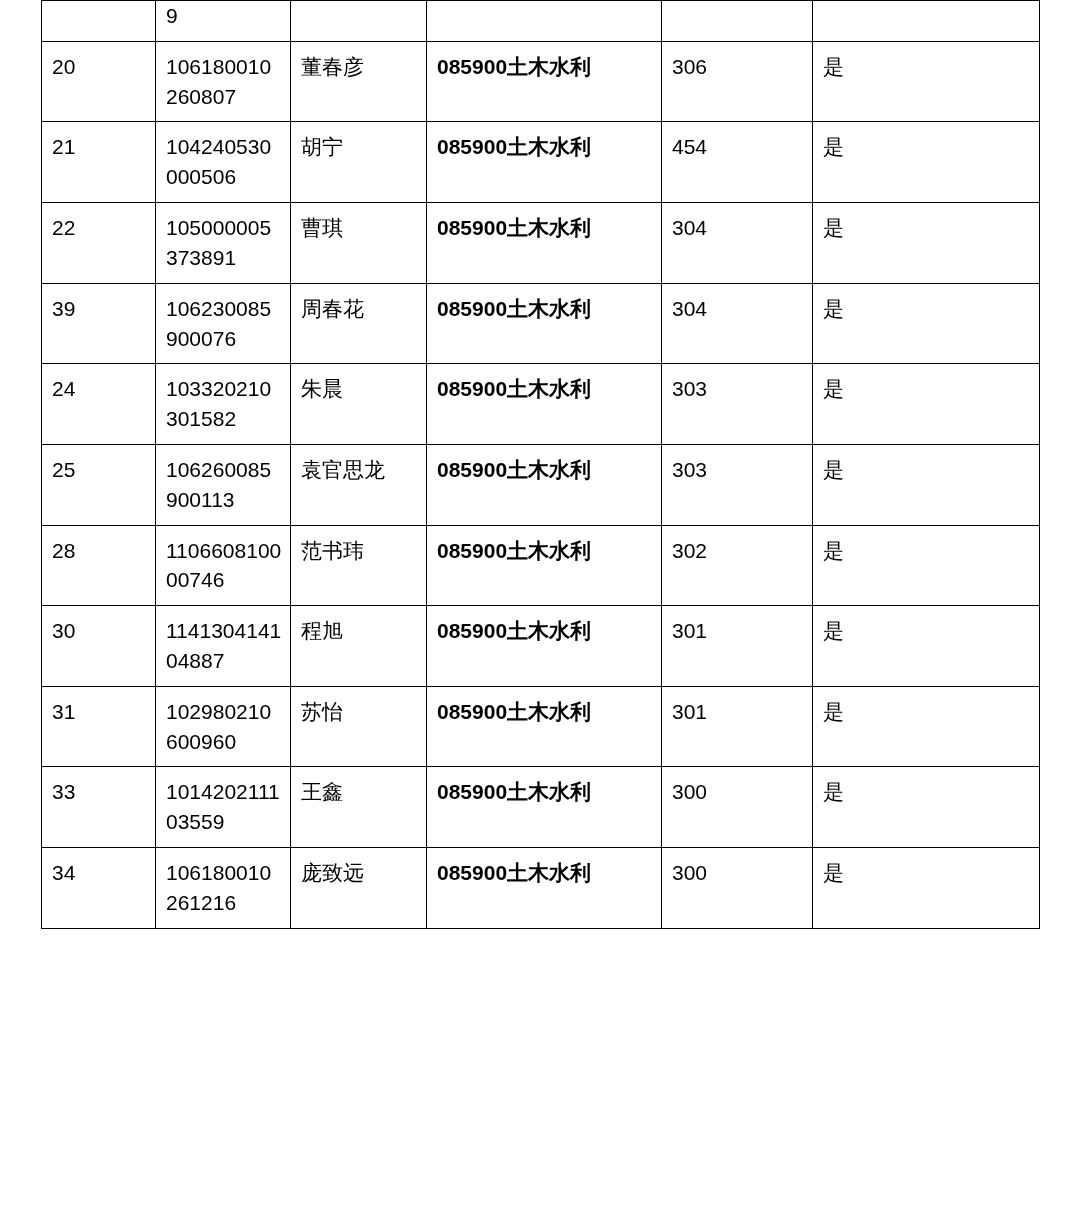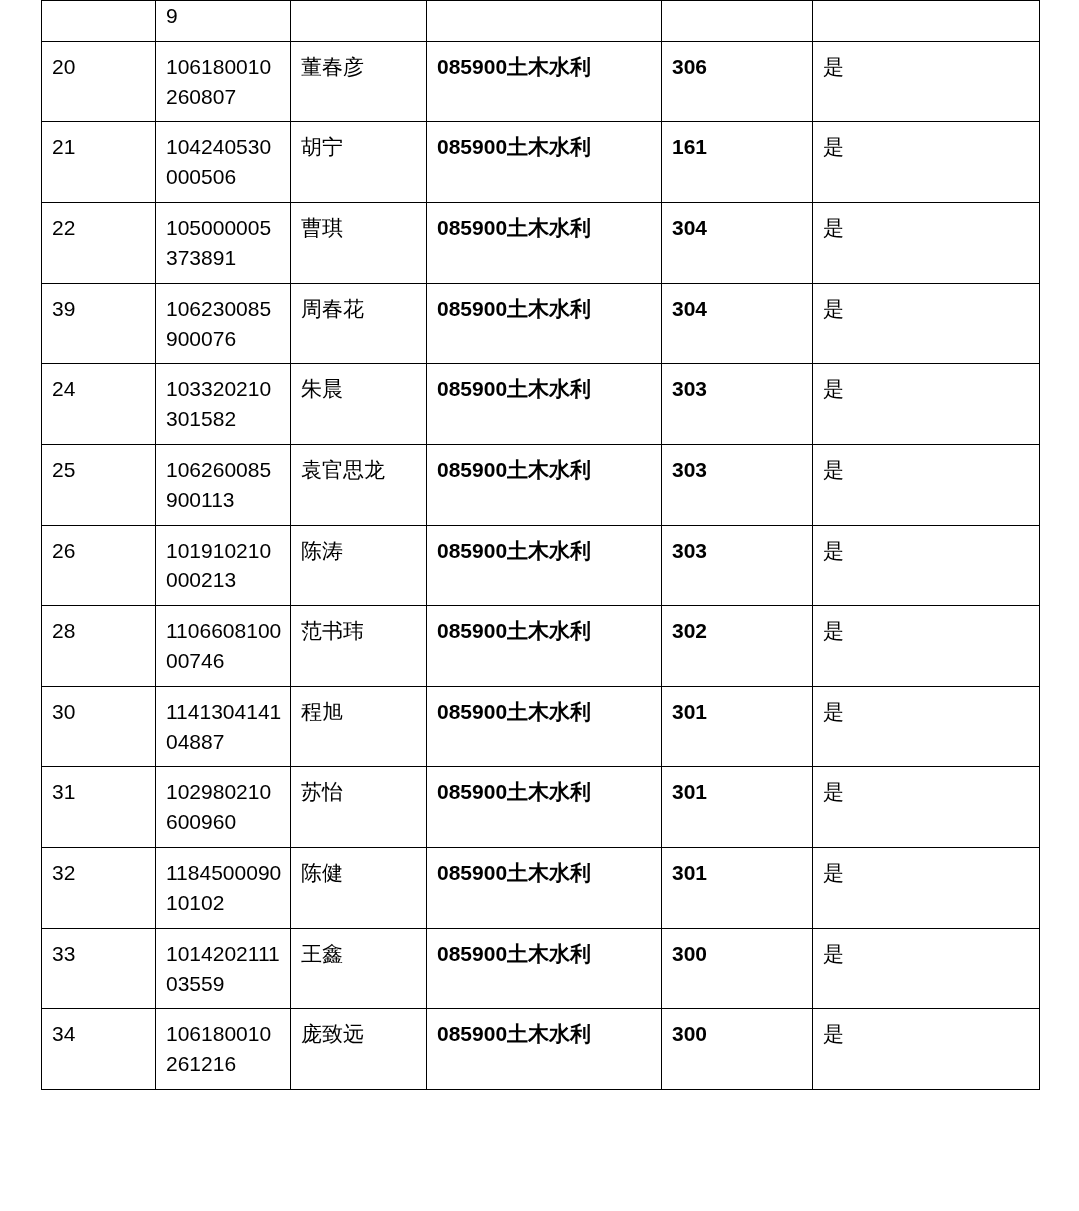--- a/index.html
+++ b/index.html
@@ -45,21 +45,21 @@
   col.c-id     { width: 135px; }
   col.c-name   { width: 136px; }
   col.c-major  { width: 235px; }
   col.c-score  { width: 151px; }
   col.c-flag   { width: 227px; }
 
   td.idx    { width: 114px; margin-top: 18px; }
   td.num    { width: 135px; }
   td.name   { width: 136px; }
   td.major  { width: 235px; font-weight: bold; }
-  td.score  { width: 151px; font-weight: bold; }
+  td.score  { width: 151px; }
   td.flag   { width: 227px; }
 
   
   tr.partial td {
     padding-top: 0px;
     padding-bottom: 10px;
     height: 26px;
   }
 </style>
 </head>
@@ -91,21 +91,21 @@
           <td class="name">董春彦</td>
           <td class="major">085900土木水利</td>
           <td class="score">306</td>
           <td class="flag">是</td>
         </tr>
         <tr>
           <td class="idx">21</td>
           <td class="num">104240530000506</td>
           <td class="name">胡宁</td>
           <td class="major">085900土木水利</td>
-          <td class="score">161</td>
+          <td class="score">454</td>
           <td class="flag">是</td>
         </tr>
         <tr>
           <td class="idx">22</td>
           <td class="num">105000005373891</td>
           <td class="name">曹琪</td>
           <td class="major">085900土木水利</td>
           <td class="score">304</td>
           <td class="flag">是</td>
         </tr>
@@ -127,55 +127,39 @@
         </tr>
         <tr>
           <td class="idx">25</td>
           <td class="num">106260085900113</td>
           <td class="name">袁官思龙</td>
           <td class="major">085900土木水利</td>
           <td class="score">303</td>
           <td class="flag">是</td>
         </tr>
         <tr>
-          <td class="idx">26</td>
-          <td class="num">101910210000213</td>
-          <td class="name">陈涛</td>
-          <td class="major">085900土木水利</td>
-          <td class="score">303</td>
-          <td class="flag">是</td>
-        </tr>
-        <tr>
           <td class="idx">28</td>
           <td class="num">110660810000746</td>
           <td class="name">范书玮</td>
           <td class="major">085900土木水利</td>
           <td class="score">302</td>
           <td class="flag">是</td>
         </tr>
         <tr>
           <td class="idx">30</td>
           <td class="num">114130414104887</td>
           <td class="name">程旭</td>
           <td class="major">085900土木水利</td>
           <td class="score">301</td>
           <td class="flag">是</td>
         </tr>
         <tr>
           <td class="idx">31</td>
           <td class="num">102980210600960</td>
           <td class="name">苏怡</td>
-          <td class="major">085900土木水利</td>
-          <td class="score">301</td>
-          <td class="flag">是</td>
-        </tr>
-        <tr>
-          <td class="idx">32</td>
-          <td class="num">118450009010102</td>
-          <td class="name">陈健</td>
           <td class="major">085900土木水利</td>
           <td class="score">301</td>
           <td class="flag">是</td>
         </tr>
         <tr>
           <td class="idx">33</td>
           <td class="num">101420211103559</td>
           <td class="name">王鑫</td>
           <td class="major">085900土木水利</td>
           <td class="score">300</td>

